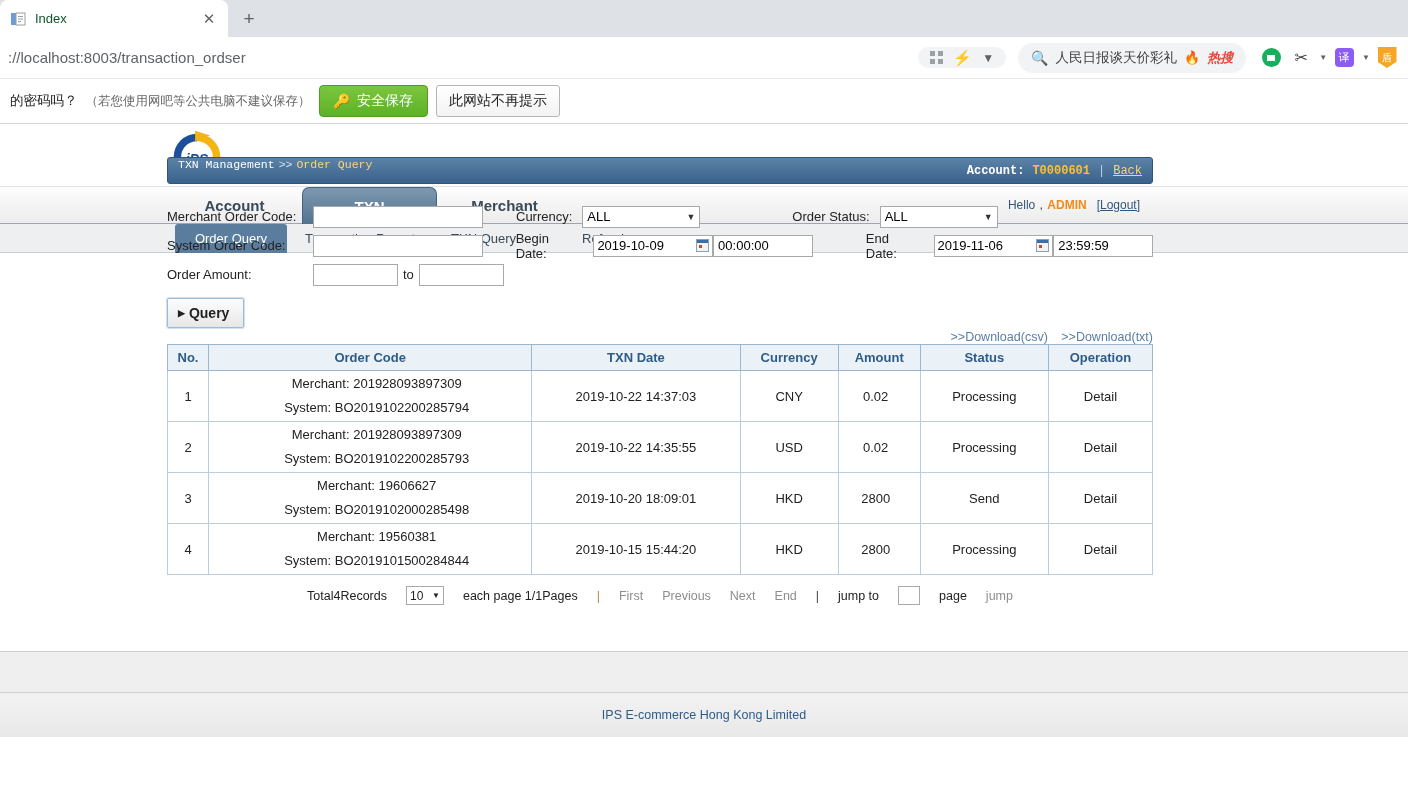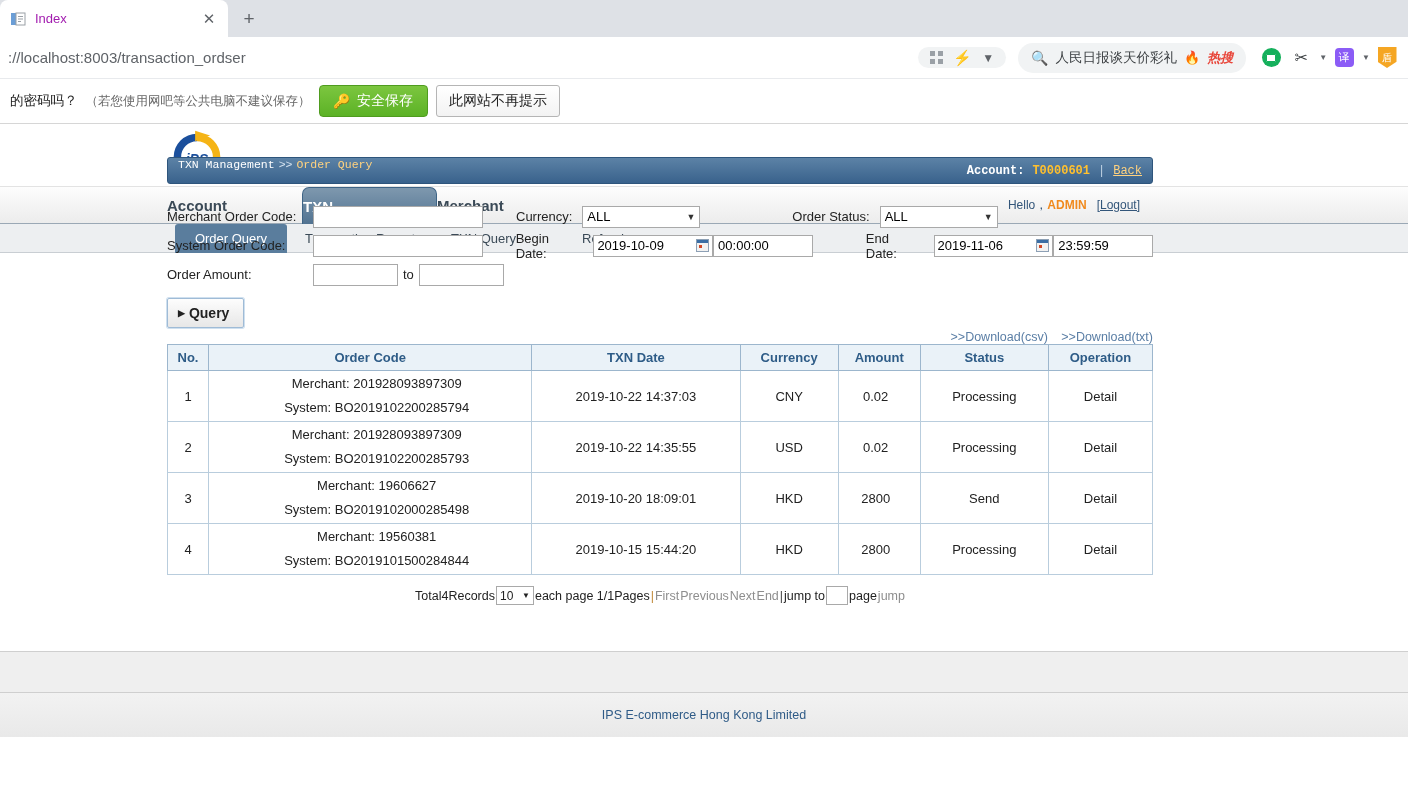--- a/index.html
+++ b/index.html
@@ -18,21 +18,21 @@
     display:flex; align-items:flex-end;
   }
   .tab{
     width:228px; height:37px; background:#fff;
     border-top-left-radius:8px; border-top-right-radius:8px;
     display:flex; align-items:center; padding:0 10px;
     position:relative;
   }
   .tab-favicon{ width:16px; height:16px; margin-right:9px; flex:0 0 auto; }
   .tab-title{
-    flex:1 1 auto; font-size:13px; color:#a21caf;
+    flex:1 1 auto; font-size:13px; color:#14532d;
     white-space:nowrap; overflow:hidden; text-overflow:ellipsis;
   }
   .tab-close{
     width:18px;height:18px;flex:0 0 auto;color:#5f6368;
     font-size:15px;line-height:18px;text-align:center;cursor:pointer;
   }
   .tab-new{
     width:30px;height:30px;margin-left:6px;margin-bottom:3px;
     color:#5f6368;font-size:19px;line-height:30px;text-align:center;cursor:pointer;
   }
@@ -130,21 +130,21 @@
   .navzone{ position:relative; }
   .navbar{
     height:38px;
     background:linear-gradient(#fdfdfd,#ececec);
     border-top:1px solid #e3e3e3;
     border-bottom:1px solid #9aa8b5;
     position:relative;
   }
   .navitems{ position:absolute; left:167px; top:0; display:flex; }
   .navitem{
-    width:135px; height:38px; line-height:38px; text-align:left;
+    width:135px; height:38px; line-height:38px; text-align:center;
     font-size:15px; font-weight:bold; color:#3b4a57; cursor:pointer;
   }
   .navitem.active{
     background:linear-gradient(#7e98ae,#4f7190);
     color:#fff;
     border-top-left-radius:7px; border-top-right-radius:7px;
     border:1px solid #3e6486; border-bottom:none;
     height:39px; line-height:37px;
   }
   .userbox{
@@ -268,21 +268,21 @@
   .col-no{ width:41px; }
   .col-code{ width:323px; }
   .col-date{ width:208px; }
   .col-cur{ width:98px; }
   .col-amt{ width:82px; }
   .col-status{ width:128px; }
   .col-op{ width:104px; }
 
   .pager{
     margin-top:11px; text-align:center; font-size:12.5px; color:#222;
-    display:flex; align-items:center; justify-content:center; gap:1px;
+    display:flex; align-items:center; justify-content:center; gap:19px;
   }
   .pager .pg-sel{
     display:inline-flex;align-items:center;justify-content:space-between;
     border:1px solid #a9a9a9;background:#fff;height:19px;width:38px;
     padding:0 3px;font-size:12px;cursor:pointer;
   }
   .pager .pg-sel .arr{font-size:8px;}
   .pager .dim{ color:#8e8e8e; cursor:pointer;}
   .pager .bar{ color:#c08a3a;}
   .pager .bar2{ color:#444;}

